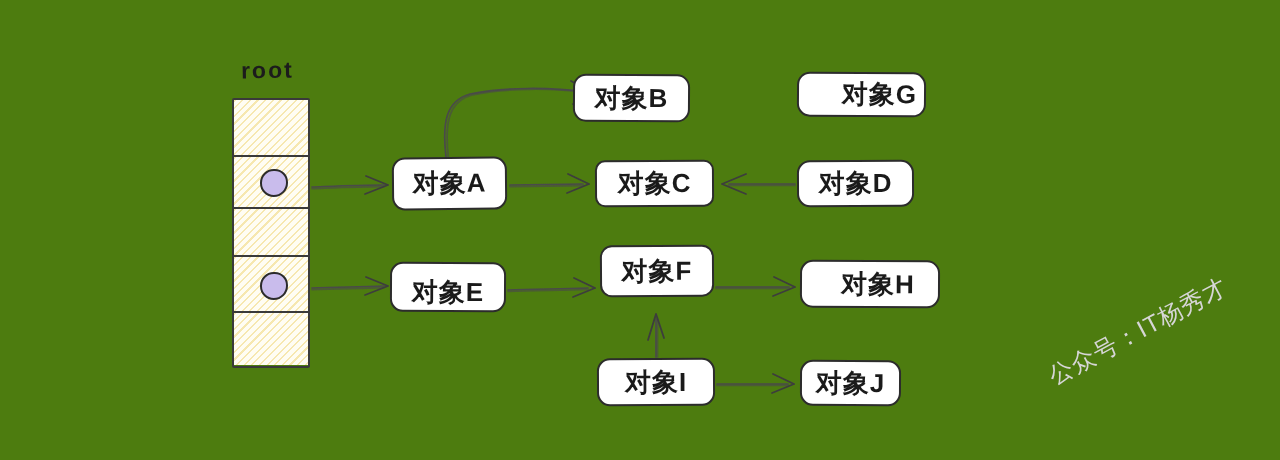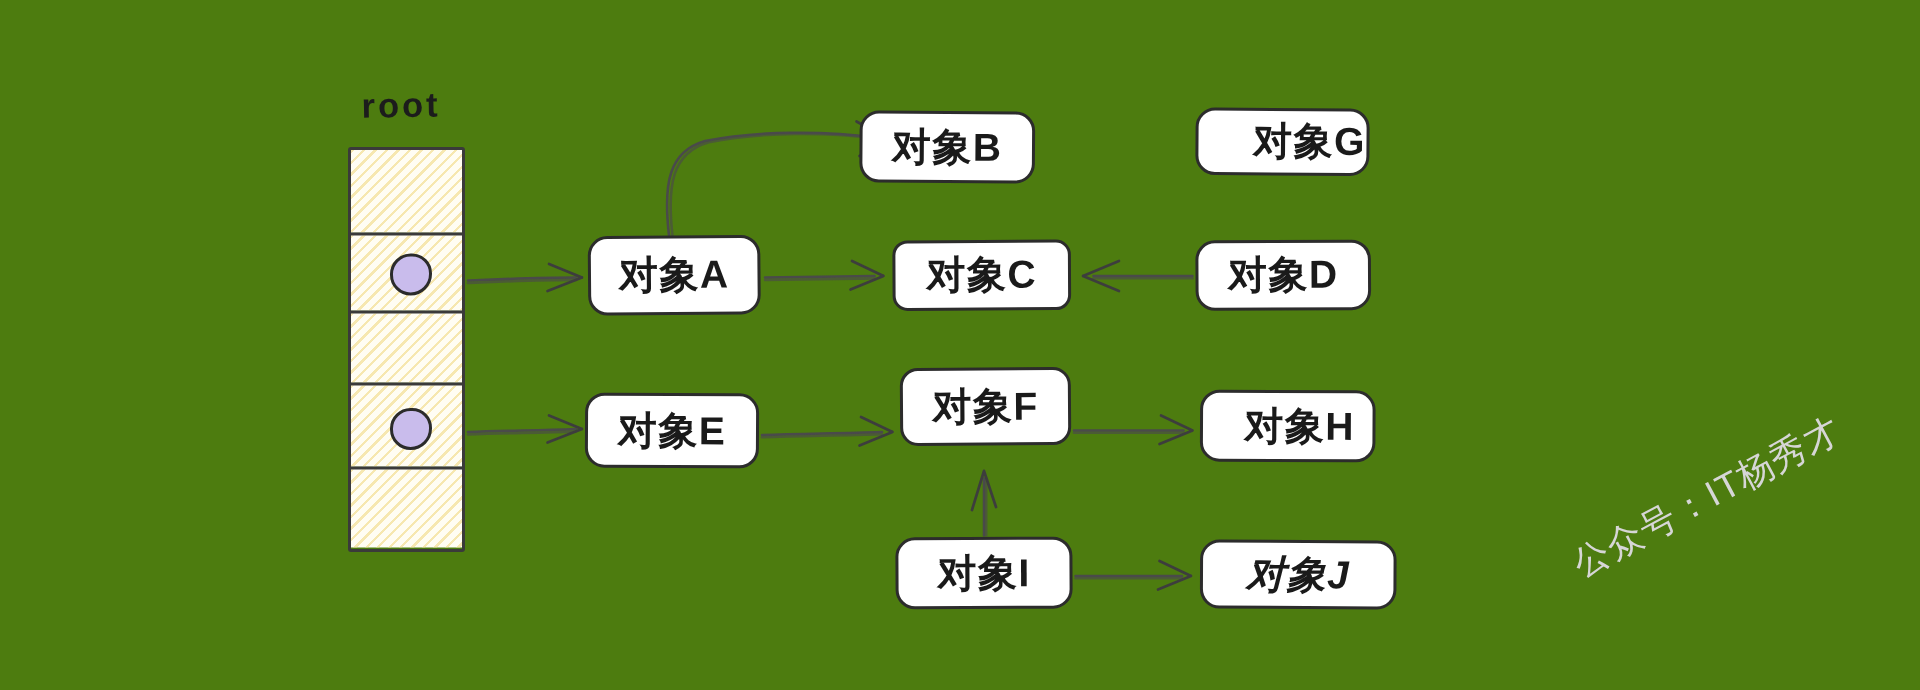--- a/index.html
+++ b/index.html
@@ -69,27 +69,27 @@
     align-items: center;
     justify-content: center;
     font-size: 26px;
     font-weight: bold;
     color: #1a1a1a;
     letter-spacing: 1px;
   }
   .node-a { left: 392px; top: 157px; width: 115px; height: 53px; transform: rotate(-0.5deg); }
   .node-b { left: 573px; top: 74px;  width: 117px; height: 48px; transform: rotate(0.4deg); }
   .node-c { left: 595px; top: 160px; width: 119px; height: 47px; transform: rotate(-0.3deg); border-radius: 10px; }
-  .node-g { left: 797px; top: 72px;  width: 116px; height: 45px; transform: rotate(0.4deg); padding-left: 36px; }
+  .node-g { left: 797px; top: 72px;  width: 129px; height: 45px; transform: rotate(0.4deg); padding-left: 36px; }
   .node-d { left: 797px; top: 160px; width: 117px; height: 47px; transform: rotate(-0.3deg); text-align: center; }
-  .node-e { left: 390px; top: 262px; width: 116px; height: 50px; transform: rotate(0.3deg); }
+  .node-e { left: 390px; top: 262px; width: 116px; height: 50px; transform: rotate(0.3deg); align-items: flex-end; }
   .node-f { left: 600px; top: 245px; width: 114px; height: 52px; transform: rotate(-0.4deg); border-radius: 12px; }
-  .node-h { left: 800px; top: 260px; width: 117px; height: 48px; transform: rotate(0.3deg); padding-left: 16px; }
+  .node-h { left: 800px; top: 260px; width: 140px; height: 48px; transform: rotate(0.3deg); padding-left: 16px; }
   .node-i { left: 597px; top: 358px; width: 118px; height: 48px; transform: rotate(-0.3deg); }
-  .node-j { left: 800px; top: 360px; width: 131px; height: 46px; transform: rotate(0.3deg); font-style: italic; }
+  .node-j { left: 800px; top: 360px; width: 101px; height: 46px; transform: rotate(0.3deg); }
 
   
   svg.arrows {
     position: absolute;
     left: 0; top: 0;
     width: 1280px; height: 460px;
     pointer-events: none;
   }
   .arrow-line {
     fill: none;

